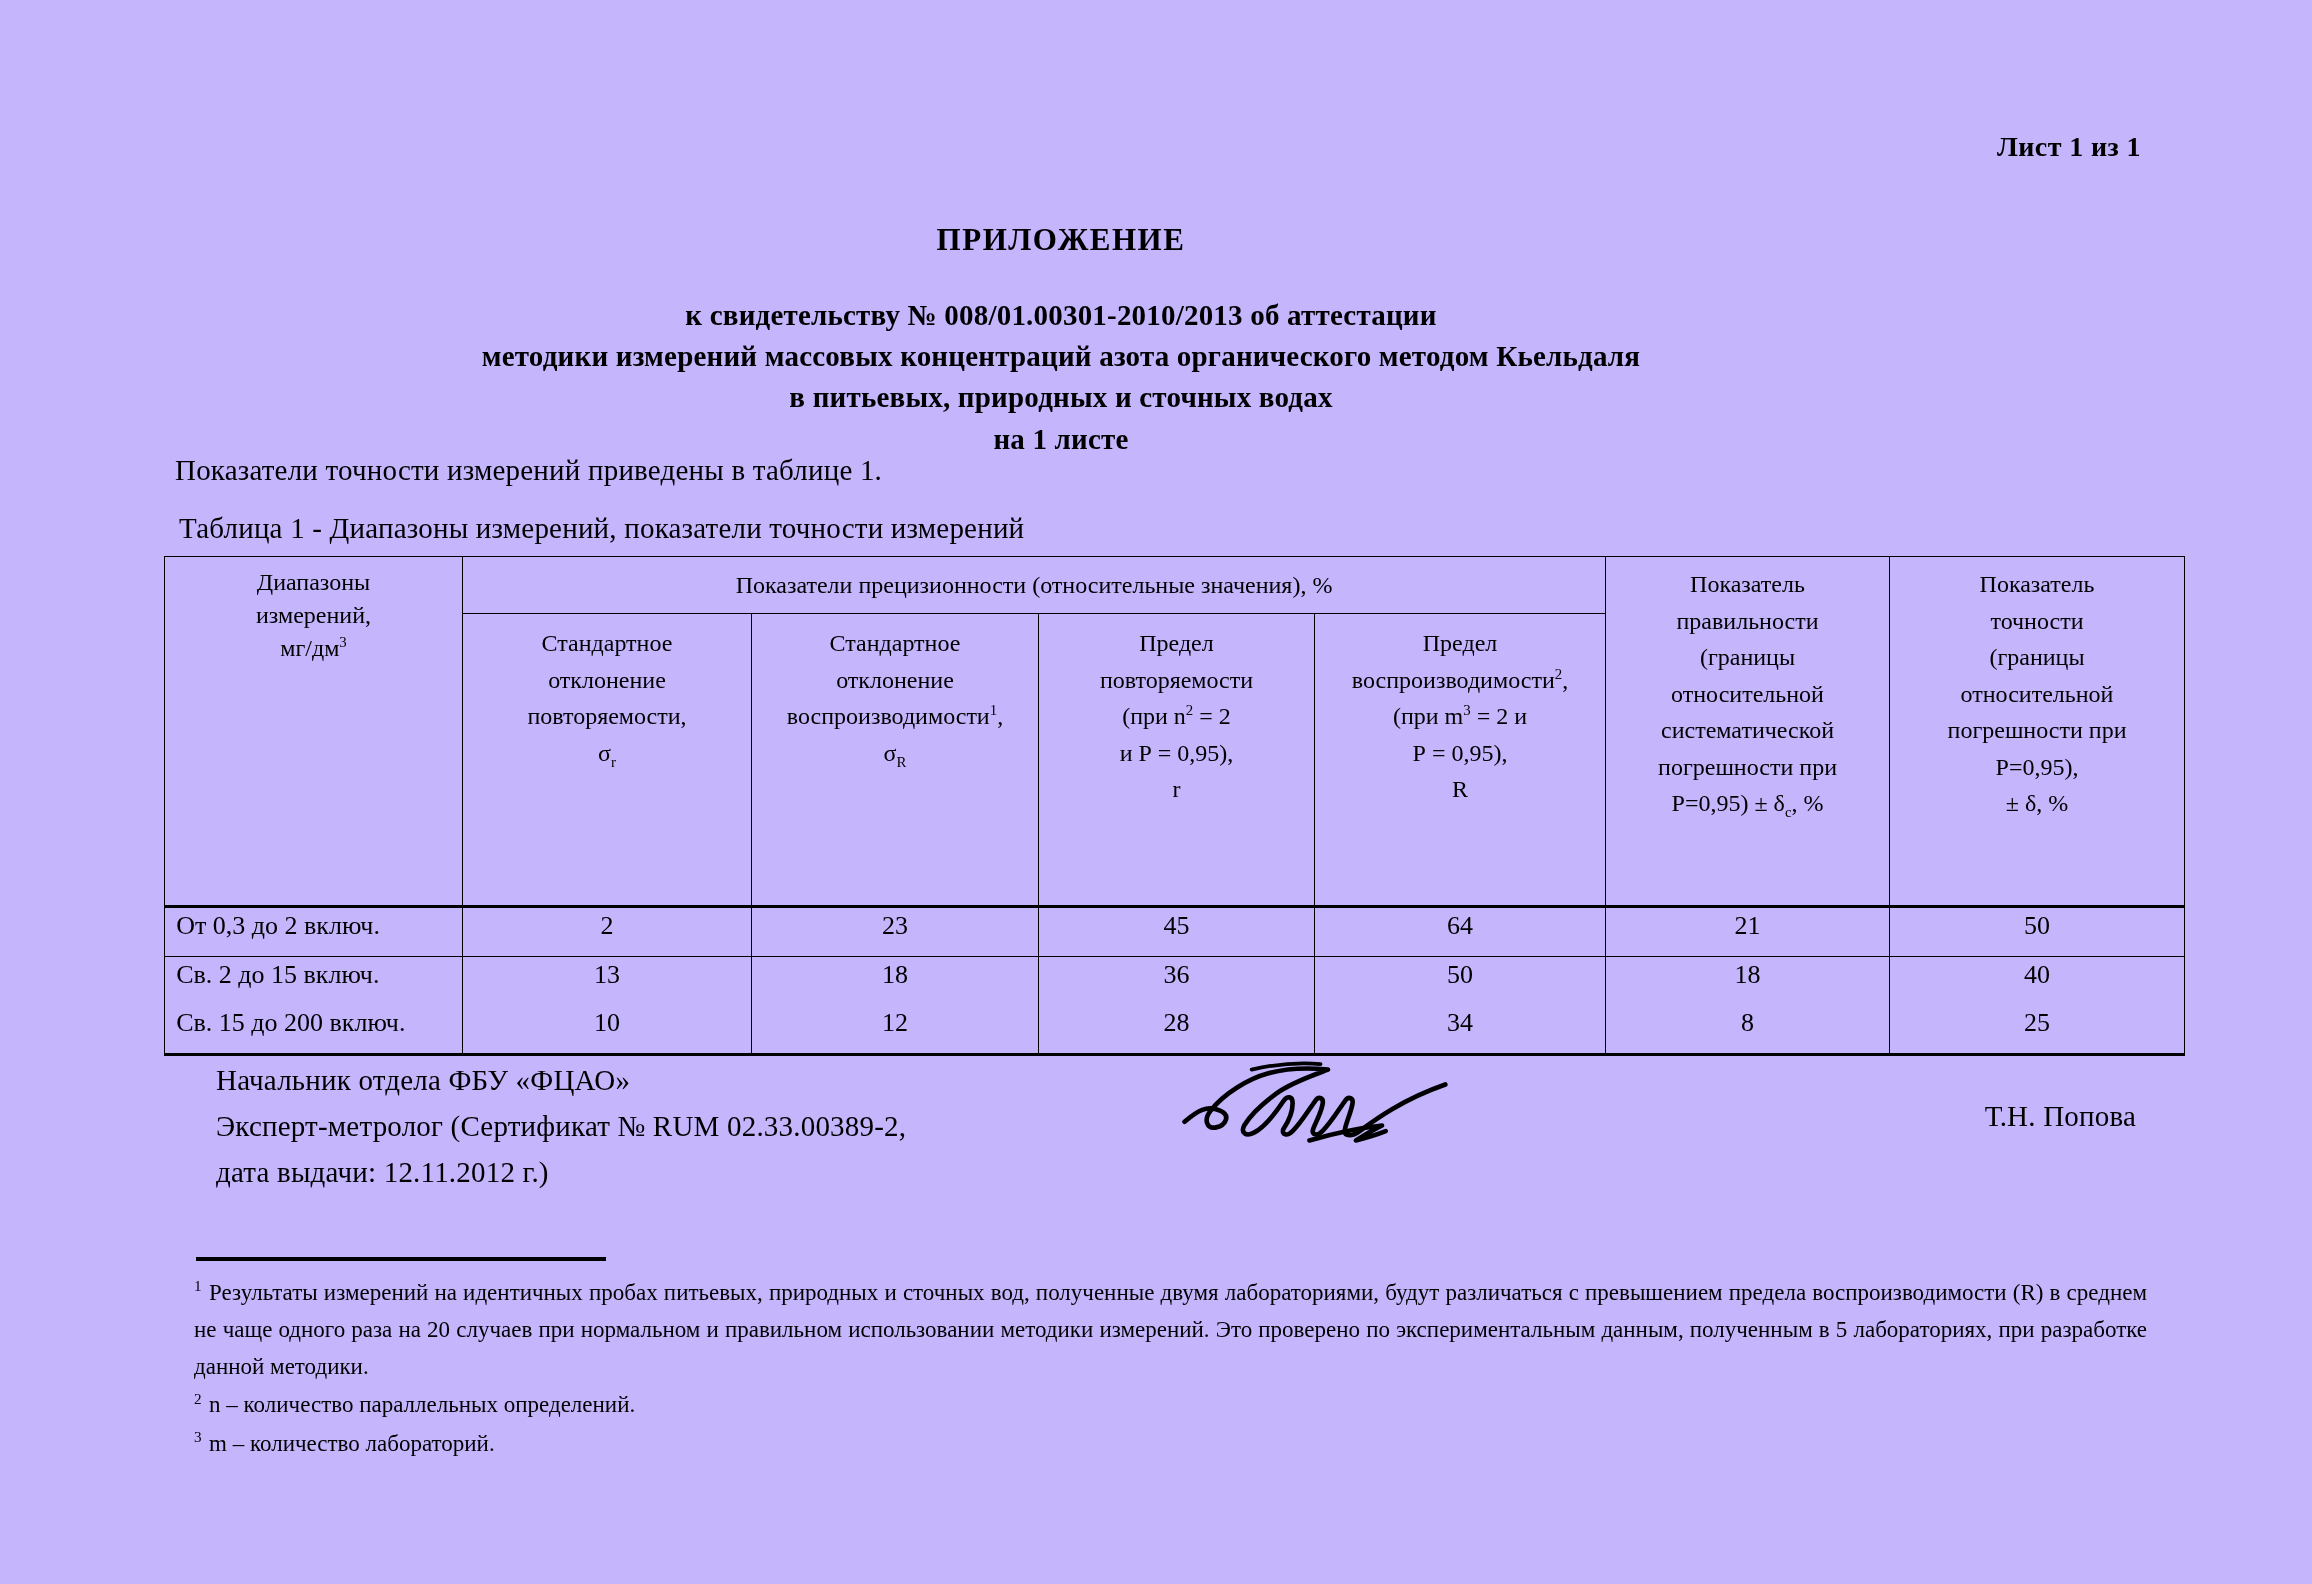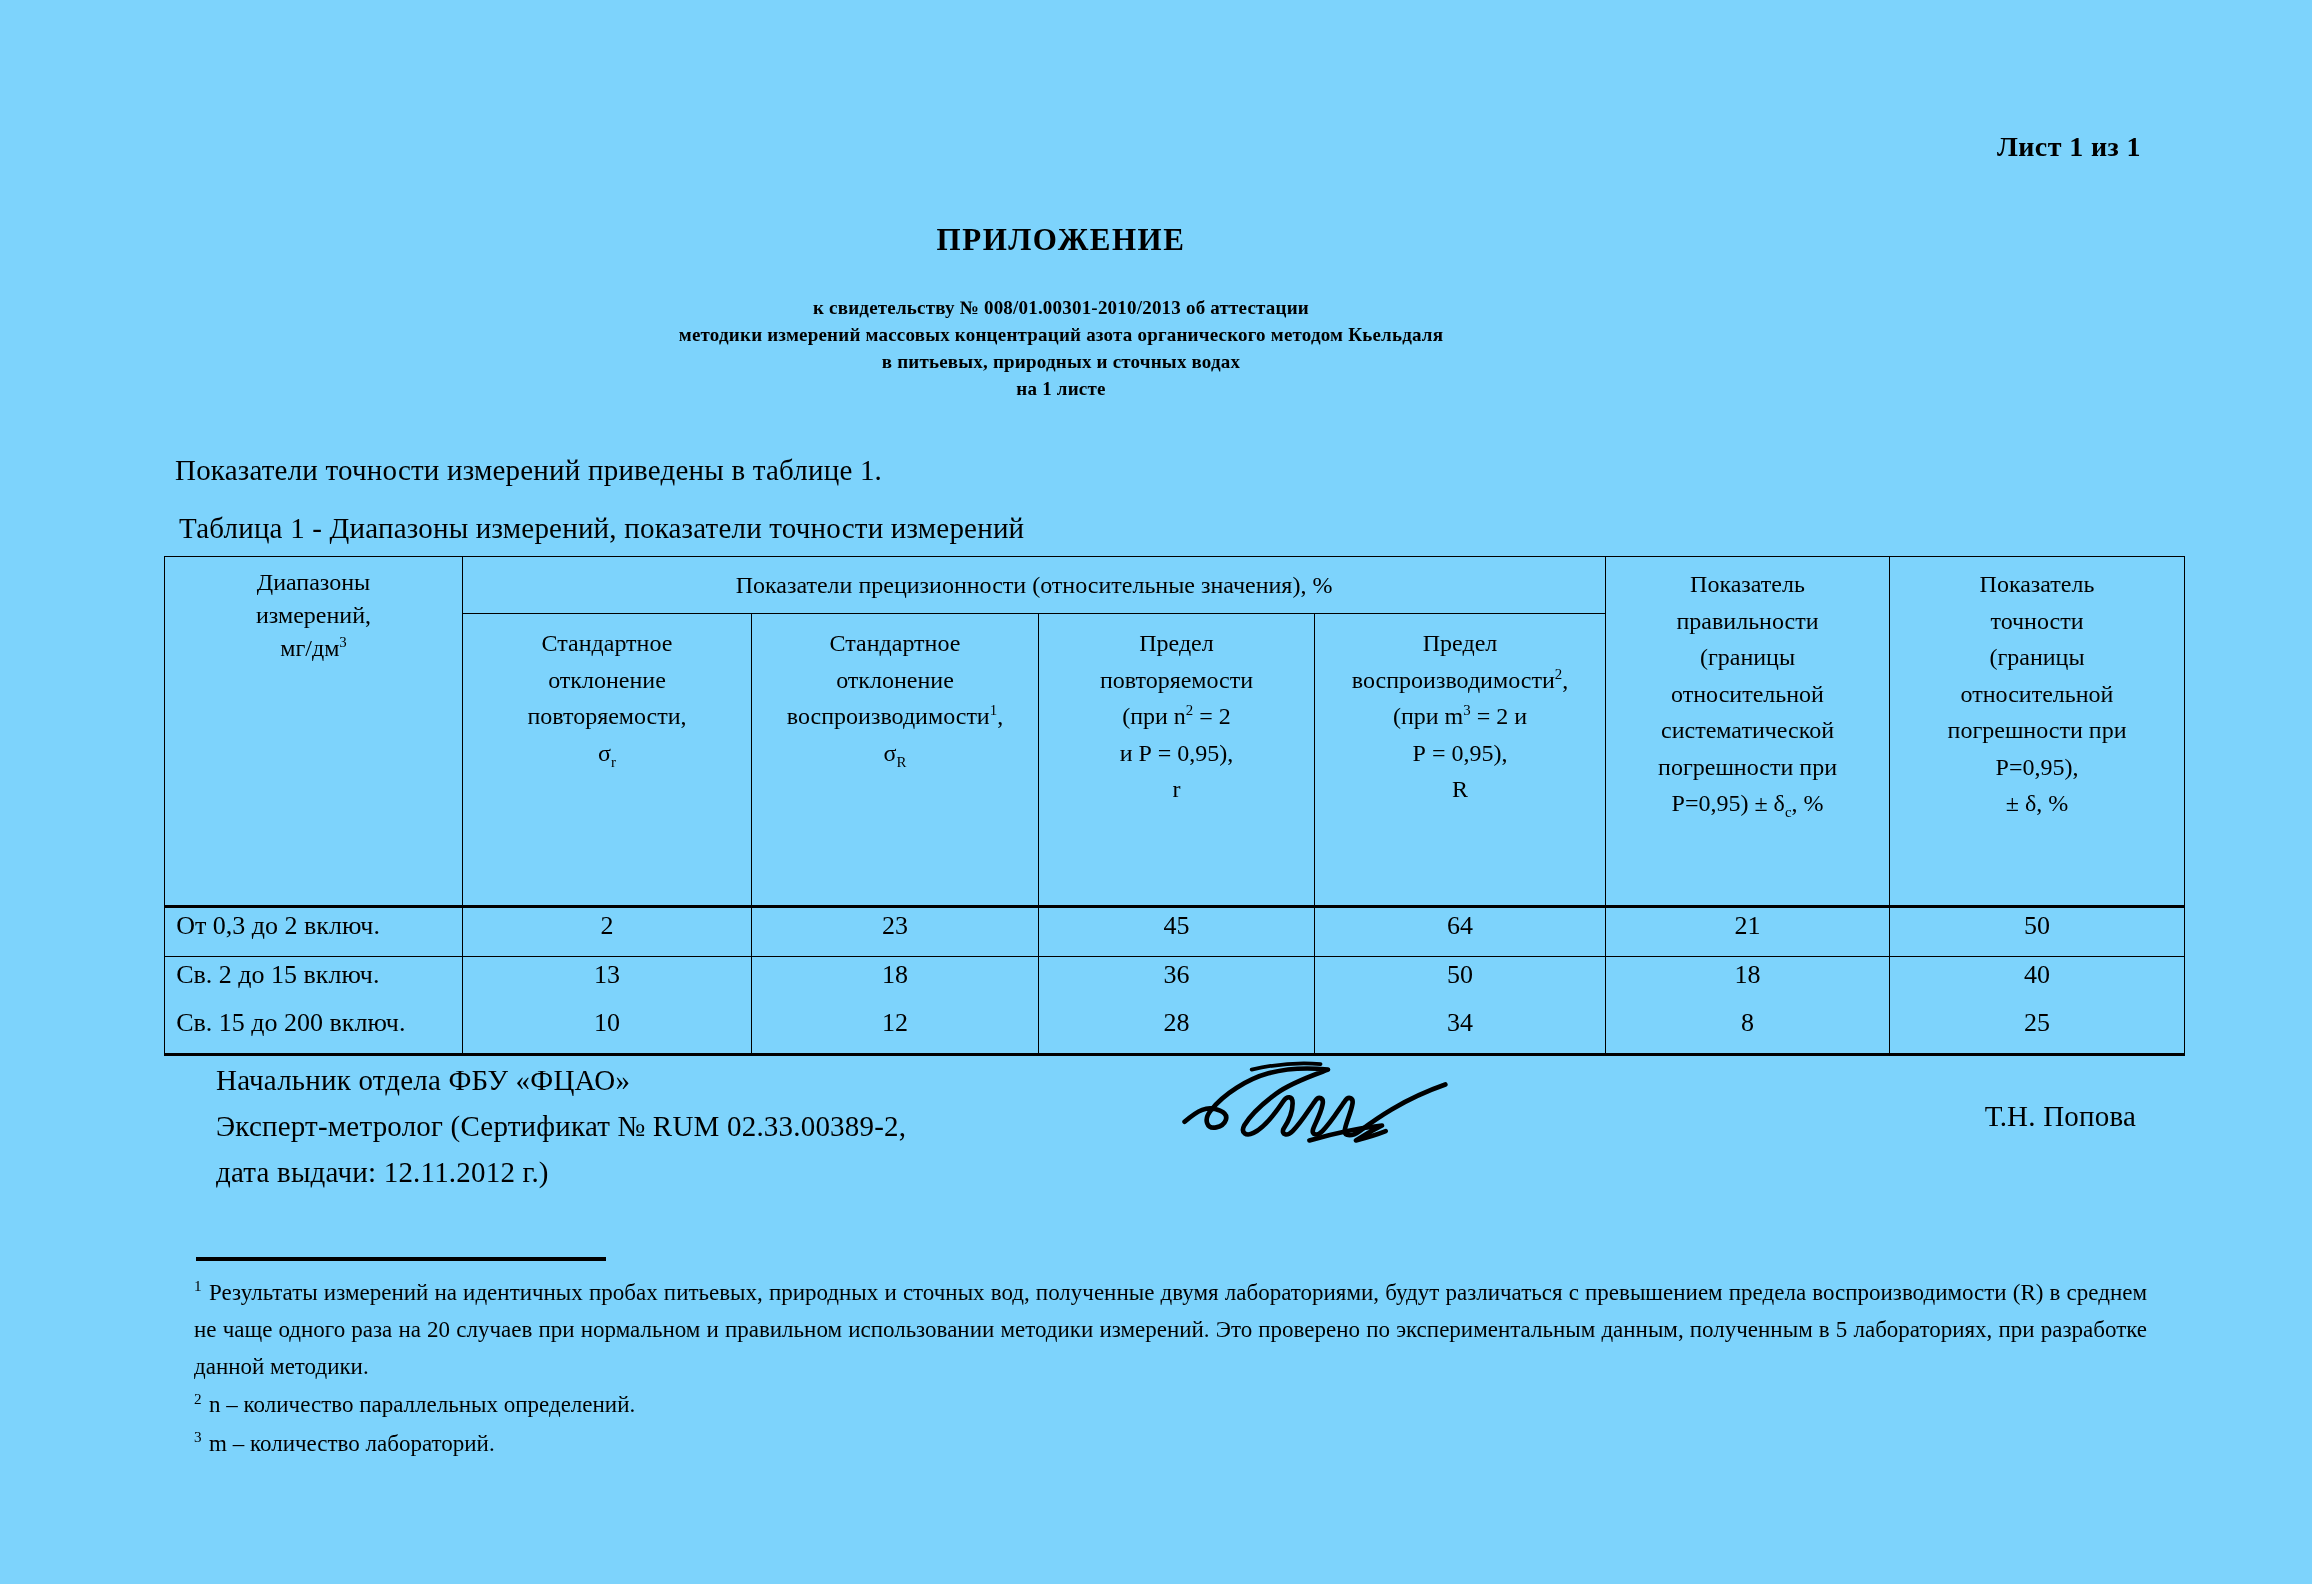--- a/index.html
+++ b/index.html
@@ -8,21 +8,21 @@
     background: #ffffff;
   }
   body {
     font-family: "Liberation Serif", "DejaVu Serif", serif;
     color: #000000;
   }
   #page {
     position: relative;
     width: 2313px;
     height: 1585px;
-    background: #7dd3fc;
+    background: #c4b5fd;
     overflow: hidden;
   }
 
   
   .sheet-marker {
     position: absolute;
     top: 131px;
     right: 172px;
     font-size: 28px;
     font-weight: 700;
@@ -37,21 +37,21 @@
     width: 2122px;
     text-align: center;
   }
   .title-main {
     font-size: 31px;
     font-weight: 700;
     letter-spacing: 1.5px;
     margin-bottom: 37px;
   }
   .title-line {
-    font-size: 19px;
+    font-size: 29px;
     font-weight: 700;
     line-height: 1.42;
     letter-spacing: 0.2px;
   }
 
   
   .intro-1 {
     position: absolute;
     top: 454px;
     left: 175px;

